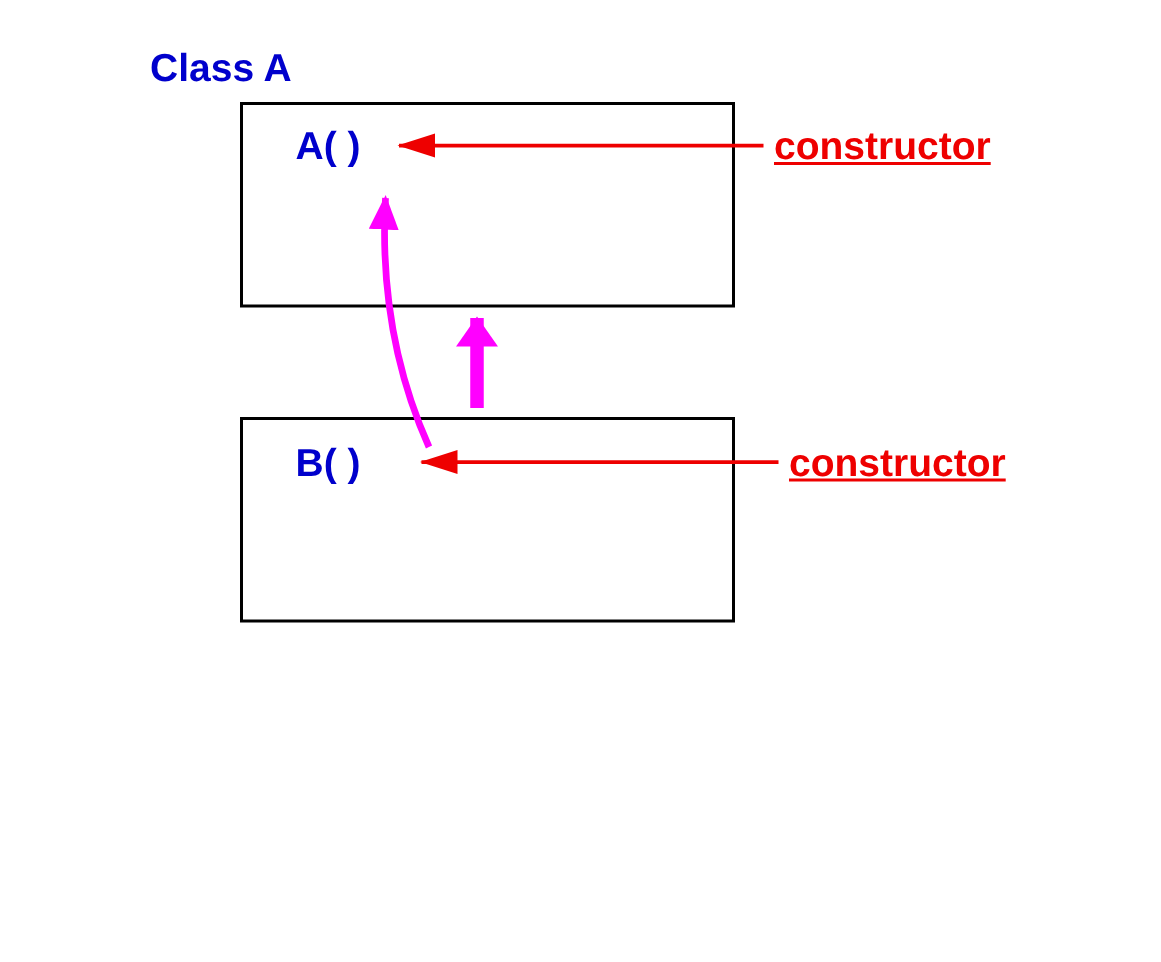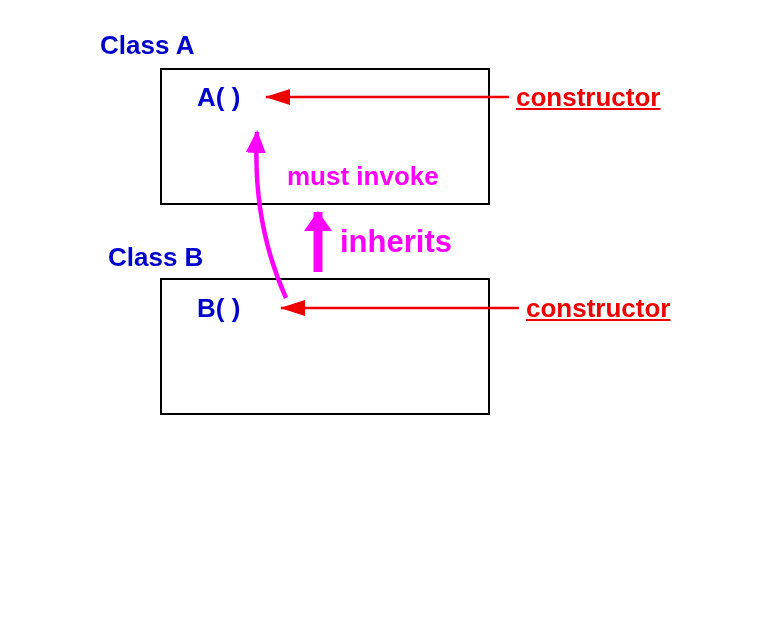--- a/index.html
+++ b/index.html
@@ -59,25 +59,22 @@
 <div class="canvas">
 
   <div class="label class-label" style="left:100px; top:32px;">Class A</div>
 
   <div class="box" style="left:160px; top:68px;"></div>
 
   <div class="label class-label" style="left:197px; top:84px;">A( )</div>
 
   <div class="label constructor-label" style="left:516px; top:84px;">constructor</div>
 
-  <div class="label relation-label" style="left:287px; top:163px;">must invoke</div>
 
-  <div class="label relation-label inherits-label" style="left:340px; top:226px;">inherits</div>
 
-  <div class="label class-label" style="left:108px; top:244px;">Class B</div>
 
   <div class="box" style="left:160px; top:278px;"></div>
 
   <div class="label class-label" style="left:197px; top:295px;">B( )</div>
 
   <div class="label constructor-label" style="left:526px; top:295px;">constructor</div>
 
   <svg class="arrows" width="774" height="641" viewBox="0 0 774 641">
     <defs>
       <marker id="head-red" markerUnits="userSpaceOnUse" markerWidth="26" markerHeight="17" refX="24" refY="8" orient="auto">

